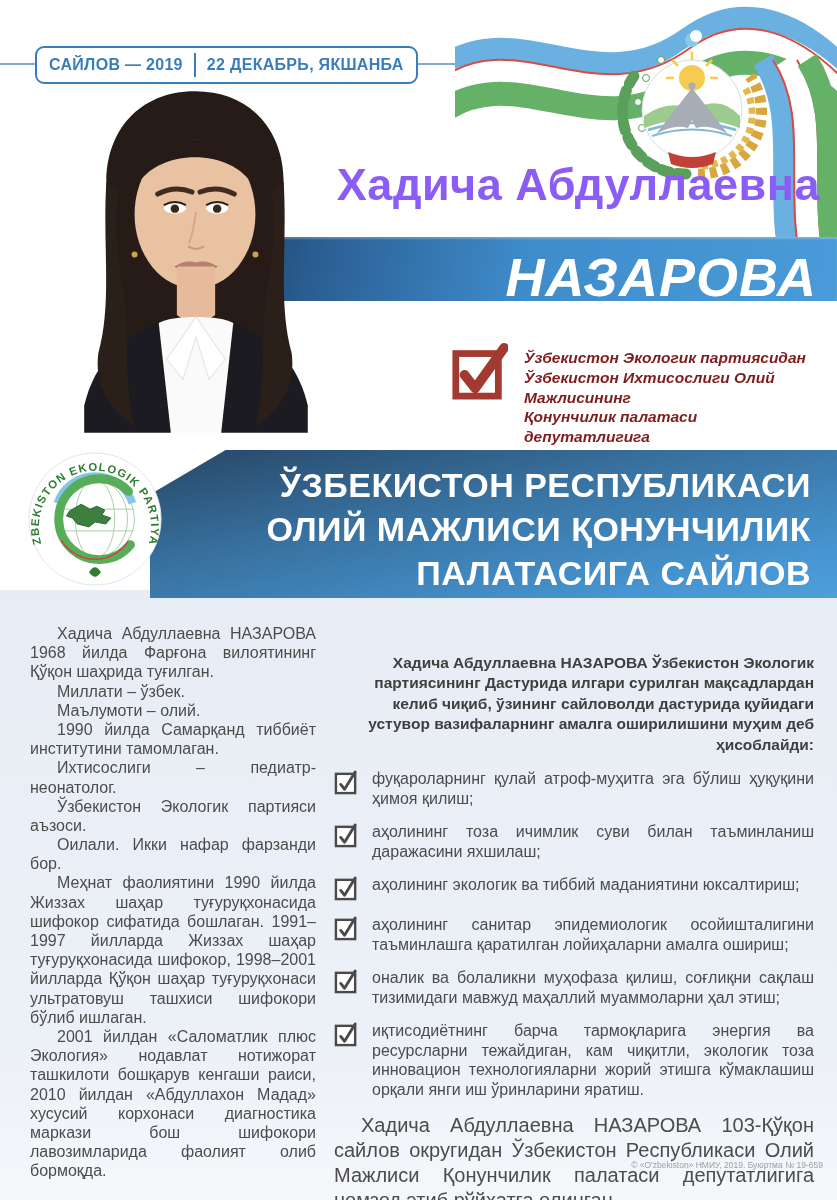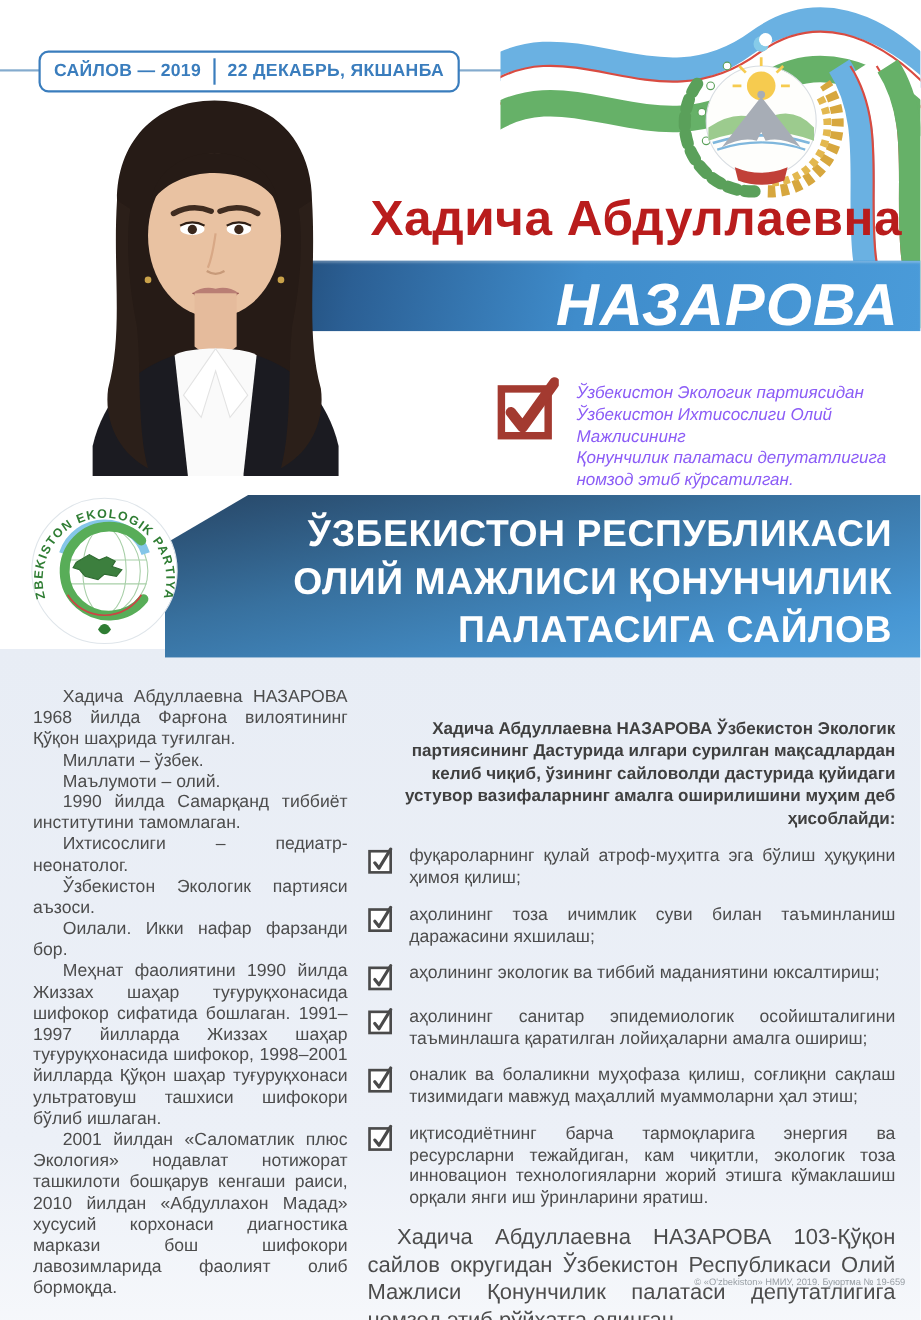--- a/index.html
+++ b/index.html
@@ -13,32 +13,32 @@
          padding:0 12px;gap:11px;color:#3a7dbd;font-weight:bold;font-size:16px;
          white-space:nowrap;letter-spacing:.3px;z-index:3;justify-content:space-between;}
   .badge .sep{width:2px;align-self:stretch;margin:5px 0;background:#3a7dbd;}
 
   
   .ribbon{position:absolute;left:455px;top:0;width:382px;height:345px;z-index:1;}
   .emblem{position:absolute;left:612px;top:24px;width:160px;height:160px;z-index:2;}
   .portrait{position:absolute;left:54px;top:85px;width:282px;height:348px;z-index:5;}
 
   
-  .given{position:absolute;right:17px;top:173px;font-size:45px;font-weight:bold;
-         color:#b91c1c;z-index:4;letter-spacing:.5px;white-space:nowrap;}
+  .given{position:absolute;right:17px;top:159px;font-size:45px;font-weight:bold;
+         color:#8b5cf6;z-index:4;letter-spacing:.5px;white-space:nowrap;}
   .surname-bar{position:absolute;left:148px;right:0;top:237px;height:64px;z-index:3;
          background:linear-gradient(100deg,#132e4c 0%,#2b5f94 25%,#3f8ccb 55%,#4a9bd9 100%);
          box-shadow:inset 0 2px 2px rgba(255,255,255,.25);font-style:italic;}
   .surname{position:absolute;right:20px;top:0;line-height:81px;font-size:54px;
          font-weight:bold;color:#ffffff;letter-spacing:1px;white-space:nowrap;}
 
   
   .nom{position:absolute;left:450px;top:336px;display:flex;gap:16px;z-index:2;width:370px;}
   .nom .box{width:58px;height:60px;flex:none;margin-top:4px;}
-  .nom-text{font-size:15.5px;font-weight:normal;font-style:italic;color:#8b5cf6;line-height:1.28;padding-top:12px;}
+  .nom-text{font-size:15.5px;font-weight:bold;font-style:italic;color:#7f1d1d;line-height:1.28;padding-top:12px;}
 
   
   .banner{position:absolute;left:150px;right:0;top:450px;height:148px;z-index:2;
          background:linear-gradient(168deg,#274666 0%,#38719f 40%,#4796d3 85%,#4f9fd9 100%);
          clip-path:polygon(0 100%,0 30%,11% 0,100% 0,100% 100%);
          color:#ffffff;text-align:right;box-sizing:border-box;padding:13px 26px 0 0;
          font-weight:bold;font-size:34px;line-height:44px;letter-spacing:.5px;}
   .partylogo{position:absolute;left:26px;top:450px;width:138px;height:138px;z-index:6;}
 
   

